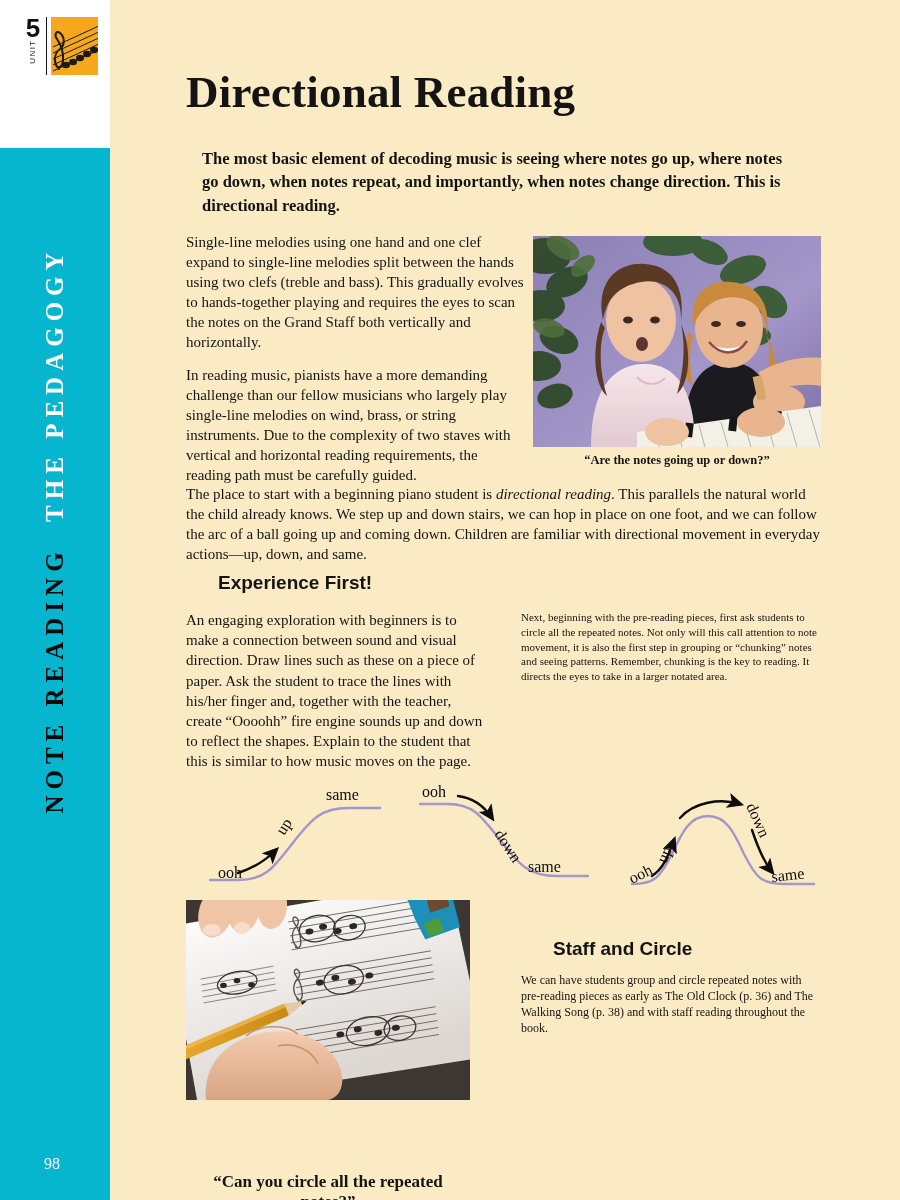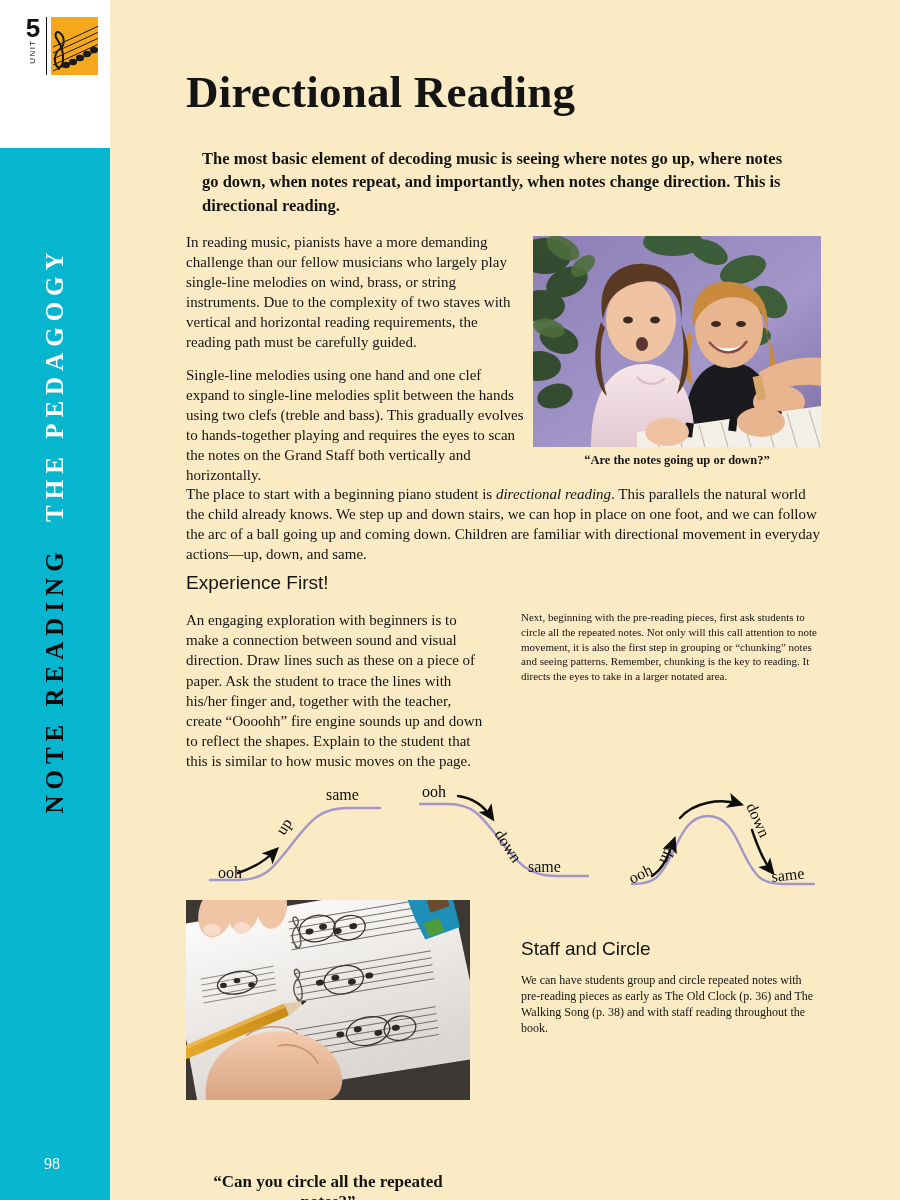--- a/index.html
+++ b/index.html
@@ -46,21 +46,21 @@
 
   .photo1 { position:absolute; left:533px; top:236px; width:288px; height:211px;
     background:#7E6FA8; overflow:hidden; }
   .cap1 { position:absolute; left:533px; top:453px; width:288px; text-align:center;
     font-weight:bold; font-size:12.5px; color:#141414; }
 
   .para-wide { position:absolute; left:186px; top:484px; width:640px;
     font-size:15px; line-height:1.34; color:#141414; }
   .para-wide i { font-style:italic; }
 
-  .h2 { font-family:"Liberation Sans", sans-serif; font-weight:normal; font-size:19px; color:#141414; }
+  .h2 { font-family:"Liberation Sans", sans-serif; font-weight:bold; font-size:19px; color:#141414;margin-left:32px; }
   .h2-exp { position:absolute; left:186px; top:572px; }
 
   .two-col-left { position:absolute; left:186px; top:610px; width:300px;
     font-size:15px; line-height:1.345; color:#141414; }
   .two-col-right { position:absolute; left:521px; top:610px; width:300px;
     font-size:11px; line-height:1.345; color:#141414; }
 
   .diagrams { position:absolute; left:180px; top:772px; width:680px; height:120px; }
 
   .photo2 { position:absolute; left:186px; top:900px; width:284px; height:200px; overflow:hidden;
@@ -114,22 +114,22 @@
   </div>
 </div>
 
 <div class="page-num">98</div>
 
 <h1 class="page-title">Directional Reading</h1>
 
 <div class="lede">The most basic element of decoding music is seeing where notes go up, where notes go down, when notes repeat, and importantly, when notes change direction. This is directional reading.</div>
 
 <div class="col-left-a">
+  <p>Single-line melodies using one hand and one clef expand to single-line melodies split between the hands using two clefs (treble and bass). This gradually evolves to hands-together playing and requires the eyes to scan the notes on the Grand Staff both vertically and horizontally.</p>
   <p>In reading music, pianists have a more demanding challenge than our fellow musicians who largely play single-line melodies on wind, brass, or string instruments. Due to the complexity of two staves with vertical and horizontal reading requirements, the reading path must be carefully guided.</p>
-  <p>Single-line melodies using one hand and one clef expand to single-line melodies split between the hands using two clefs (treble and bass). This gradually evolves to hands-together playing and requires the eyes to scan the notes on the Grand Staff both vertically and horizontally.</p>
 </div>
 
 <div class="photo1">
   <svg width="288" height="211" viewBox="0 0 288 211">
     <defs>
       <linearGradient id="bgwall" x1="0" y1="0" x2="1" y2="1">
         <stop offset="0%" stop-color="#8C7FB4"></stop>
         <stop offset="60%" stop-color="#A396C9"></stop>
         <stop offset="100%" stop-color="#7D6FA5"></stop>
       </linearGradient>

